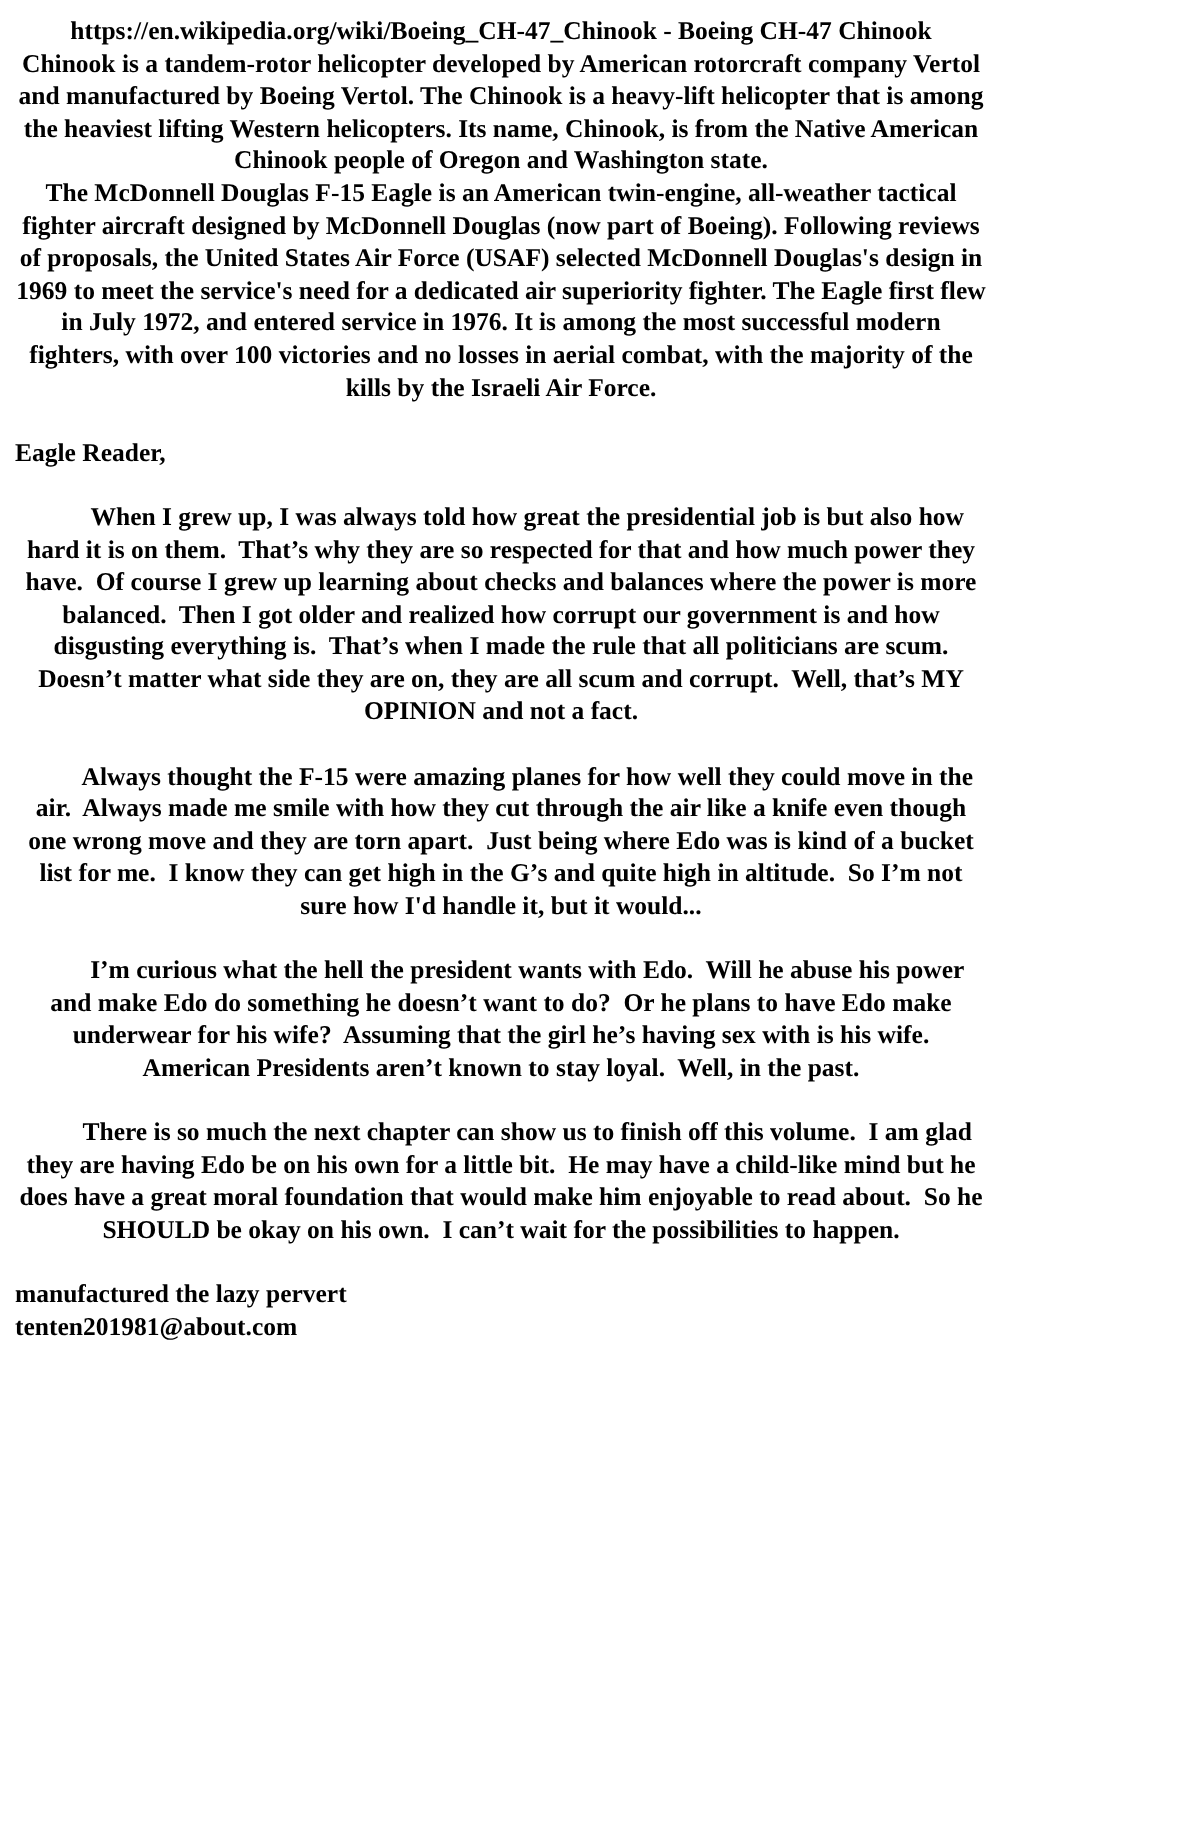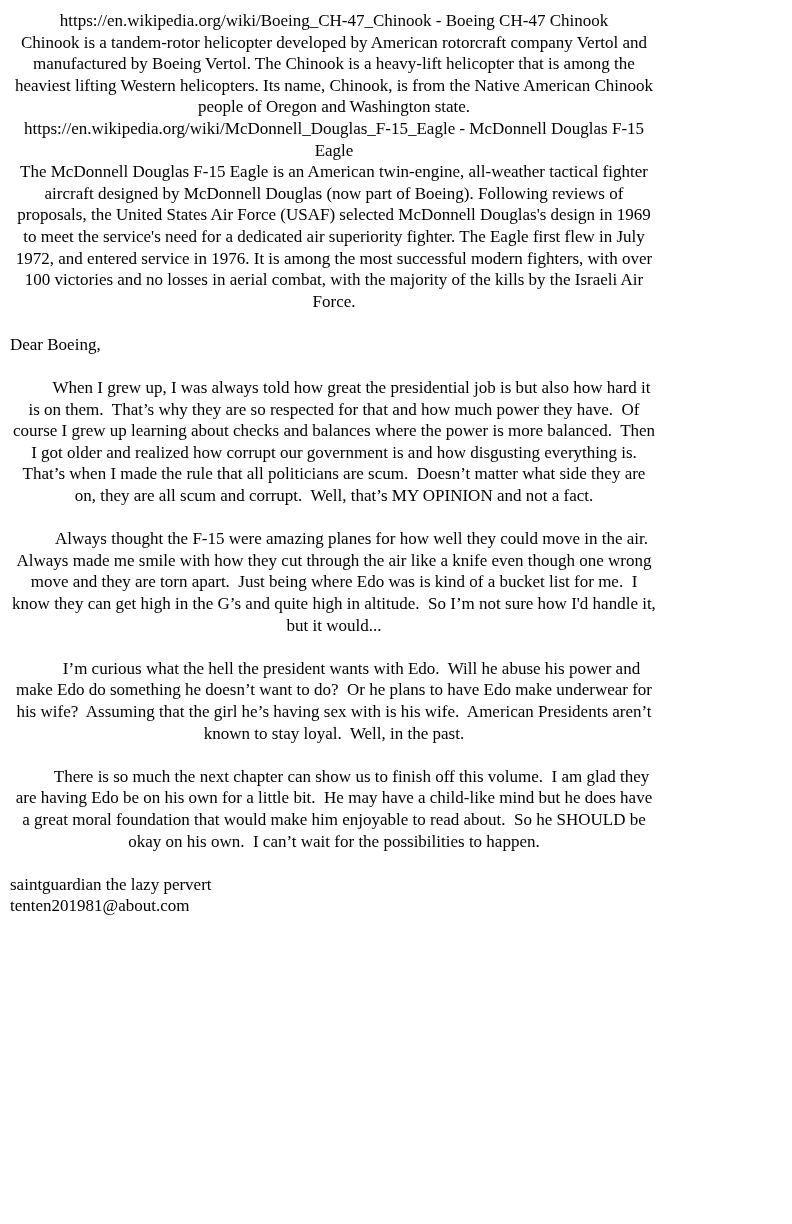--- a/index.html
+++ b/index.html
@@ -12,20 +12,21 @@
     width: 668px;
     height: 1224px;
     box-sizing: border-box;
     background: #ffffff;
     color: #000000;
     font-family: "Liberation Serif", serif;
     font-size: 17px;
     line-height: 21.6px;
     padding: 10px 10px 0 10px;
     overflow: hidden;
+    font-weight: bold;
   }
   .page p {
     margin: 0;
     white-space: pre-wrap;
   }
   .refs p {
     text-align: center;
   }
   .salutation {
     margin-top: 21.6px !important;
@@ -46,33 +47,32 @@
   }
 </style>
 </head>
 <body>
 
 <div class="page">
 
   <div class="refs">
     <p>https://en.wikipedia.org/wiki/Boeing_CH-47_Chinook - Boeing CH-47 Chinook</p>
     <p>Chinook is a tandem-rotor helicopter developed by American rotorcraft company Vertol and manufactured by Boeing Vertol. The Chinook is a heavy-lift helicopter that is among the heaviest lifting Western helicopters. Its name, Chinook, is from the Native American Chinook people of Oregon and Washington state.</p>
-    <p>https://en.wikipedia.org/wiki/McDonnell_Douglas_F-15_Eagle - McDonnell Douglas F-15 Eagle</p>
     <p>The McDonnell Douglas F-15 Eagle is an American twin-engine, all-weather tactical fighter aircraft designed by McDonnell Douglas (now part of Boeing). Following reviews of proposals, the United States Air Force (USAF) selected McDonnell Douglas's design in 1969 to meet the service's need for a dedicated air superiority fighter. The Eagle first flew in July 1972, and entered service in 1976. It is among the most successful modern fighters, with over 100 victories and no losses in aerial combat, with the majority of the kills by the Israeli Air Force.</p>
   </div>
 
-  <p class="salutation">Dear Boeing,</p>
+  <p class="salutation">Eagle Reader,</p>
 
   <p class="body-para">When I grew up, I was always told how great the presidential job is but also how hard it is on them.  That’s why they are so respected for that and how much power they have.  Of course I grew up learning about checks and balances where the power is more balanced.  Then I got older and realized how corrupt our government is and how disgusting everything is.  That’s when I made the rule that all politicians are scum.  Doesn’t matter what side they are on, they are all scum and corrupt.  Well, that’s MY OPINION and not a fact.</p>
 
   <p class="body-para">Always thought the F-15 were amazing planes for how well they could move in the air.  Always made me smile with how they cut through the air like a knife even though one wrong move and they are torn apart.  Just being where Edo was is kind of a bucket list for me.  I know they can get high in the G’s and quite high in altitude.  So I’m not sure how I'd handle it, but it would...</p>
 
   <p class="body-para">I’m curious what the hell the president wants with Edo.  Will he abuse his power and make Edo do something he doesn’t want to do?  Or he plans to have Edo make underwear for his wife?  Assuming that the girl he’s having sex with is his wife.  American Presidents aren’t known to stay loyal.  Well, in the past.</p>
 
   <p class="body-para">There is so much the next chapter can show us to finish off this volume.  I am glad they are having Edo be on his own for a little bit.  He may have a child-like mind but he does have a great moral foundation that would make him enjoyable to read about.  So he SHOULD be okay on his own.  I can’t wait for the possibilities to happen.</p>
 
 
 
-  <p class="sig-name">saintguardian the lazy pervert</p>
+  <p class="sig-name">manufactured the lazy pervert</p>
 
   <p class="sig-email">tenten201981@about.com</p>
 
 </div>
 
 </body></html>

